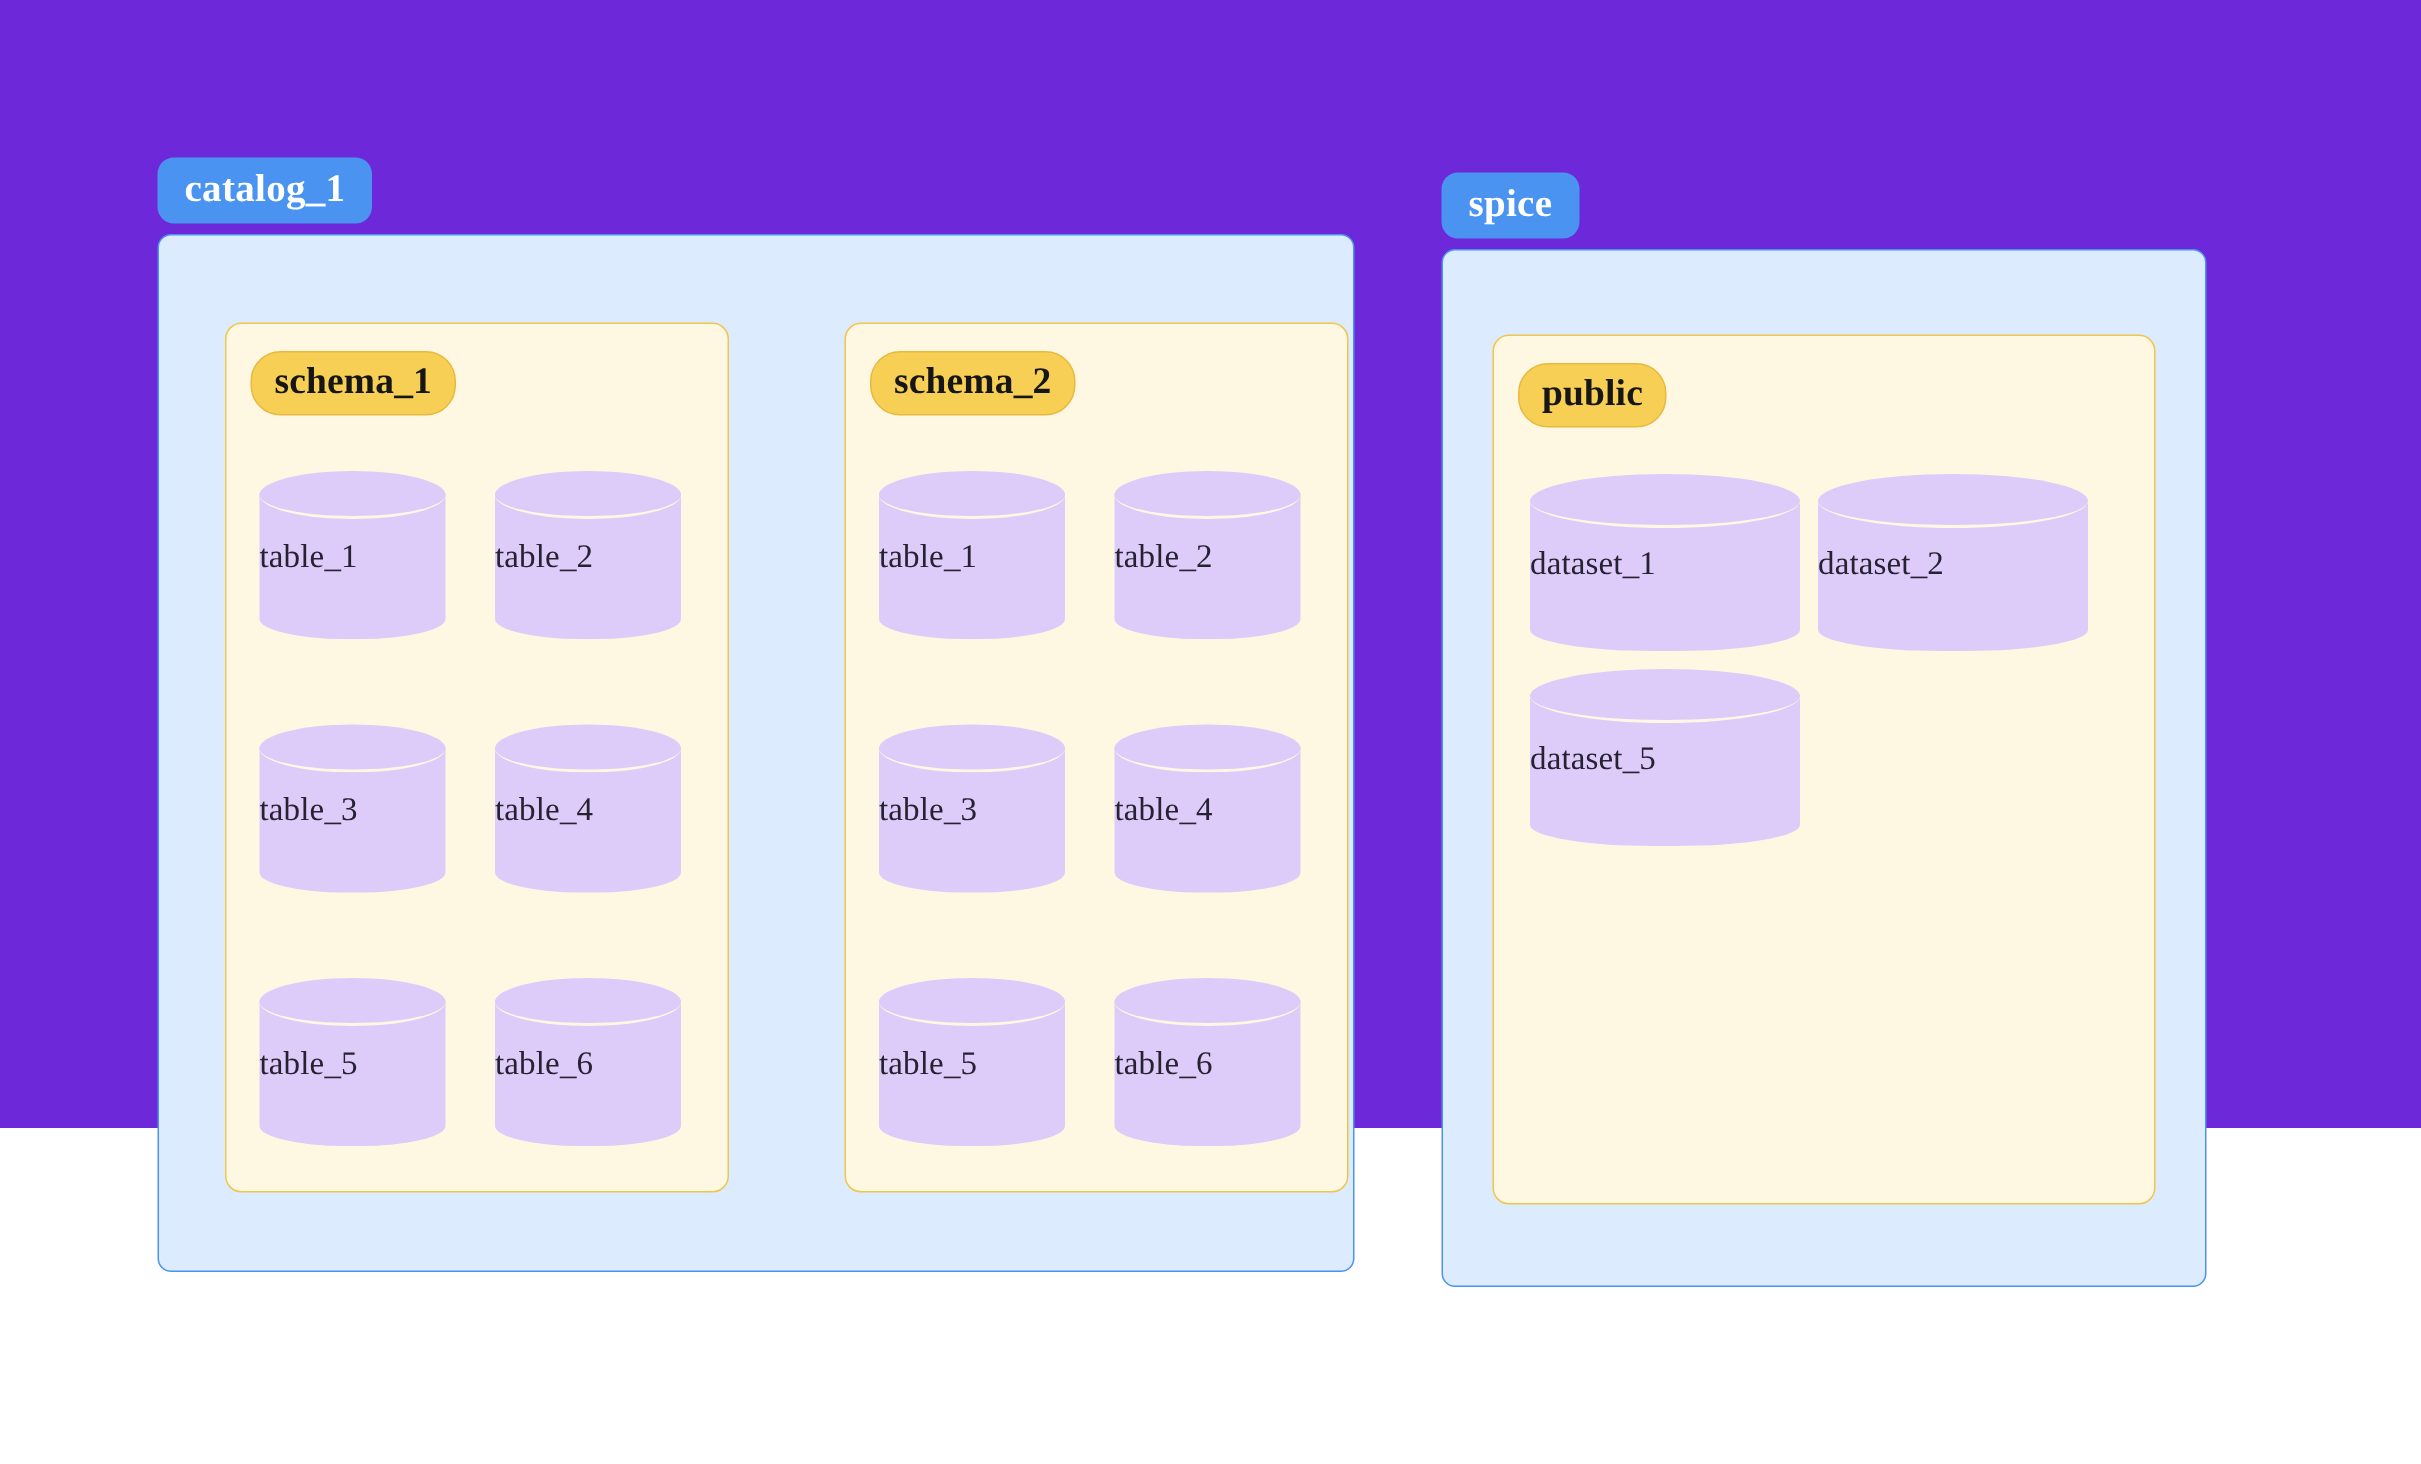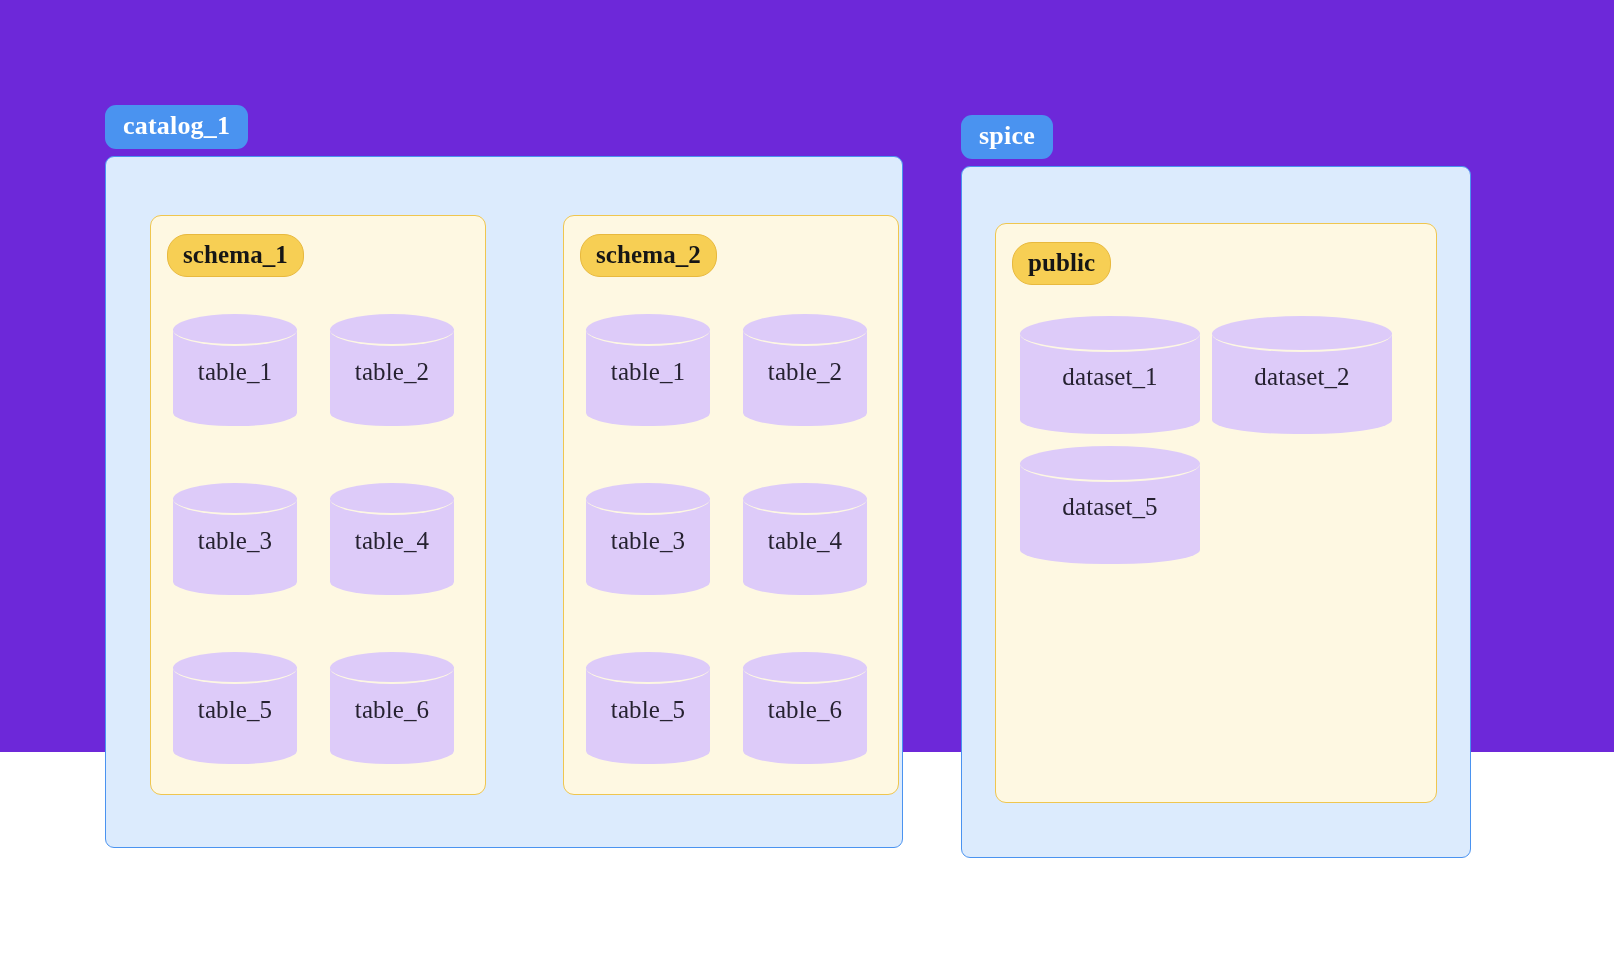--- a/index.html
+++ b/index.html
@@ -106,23 +106,23 @@
     border-radius: 50% / 50%;
     border-bottom: 2.6px solid #fdf7e3;
   }
 
   .cyl-label {
     position: absolute;
     left: 0;
     right: 0;
     top: 50%;
     transform: translateY(-46%);
-    text-align: center;
+    text-align: left;
     color: #262231;
-    font-size: 25px;
+    font-size: 22px;
     font-weight: 400;
     letter-spacing: 0.1px;
     line-height: 1;
     white-space: nowrap;
     z-index: 2;
   }
 
   
   .cyl.size-table  { width: 124px; height: 112px; }
   .cyl.size-dataset{ width: 180px; height: 118px; }

